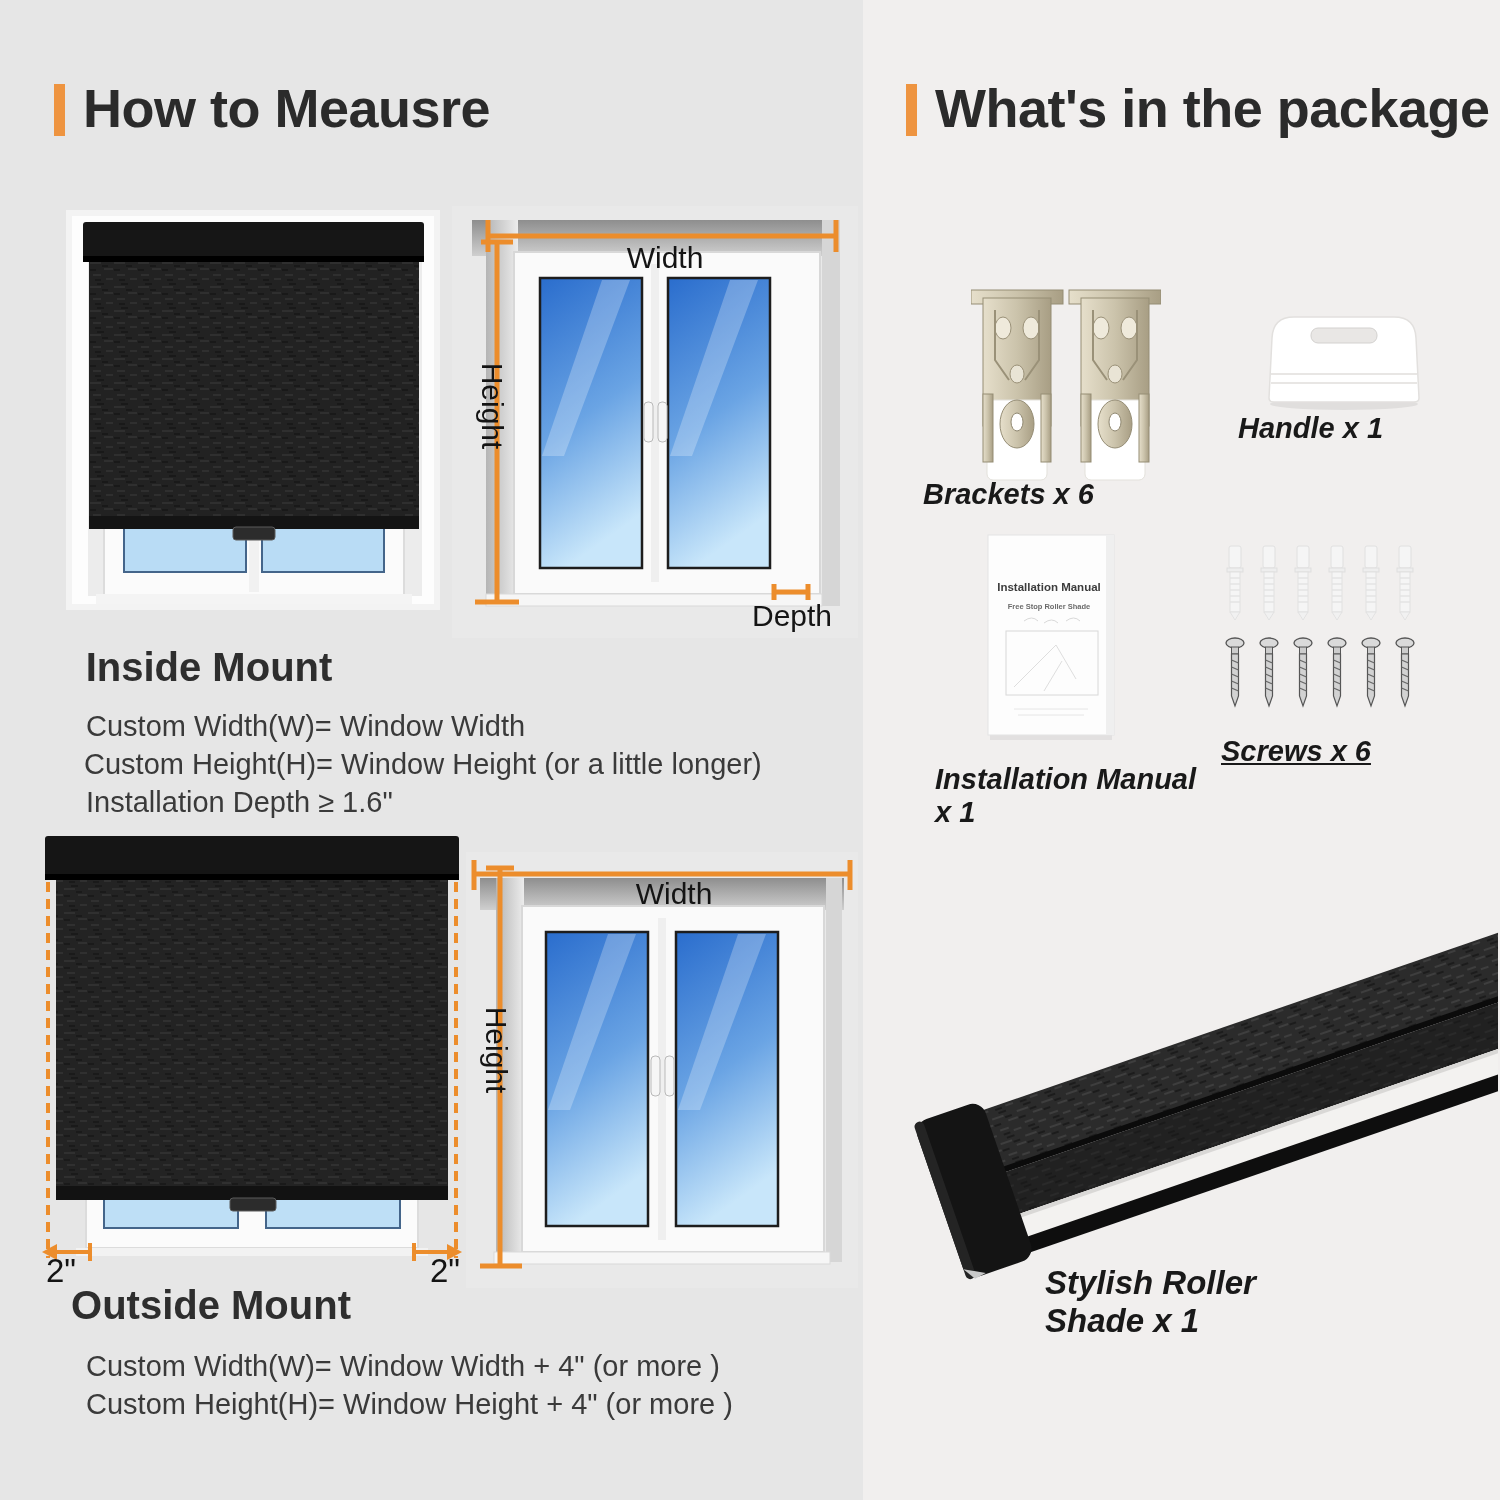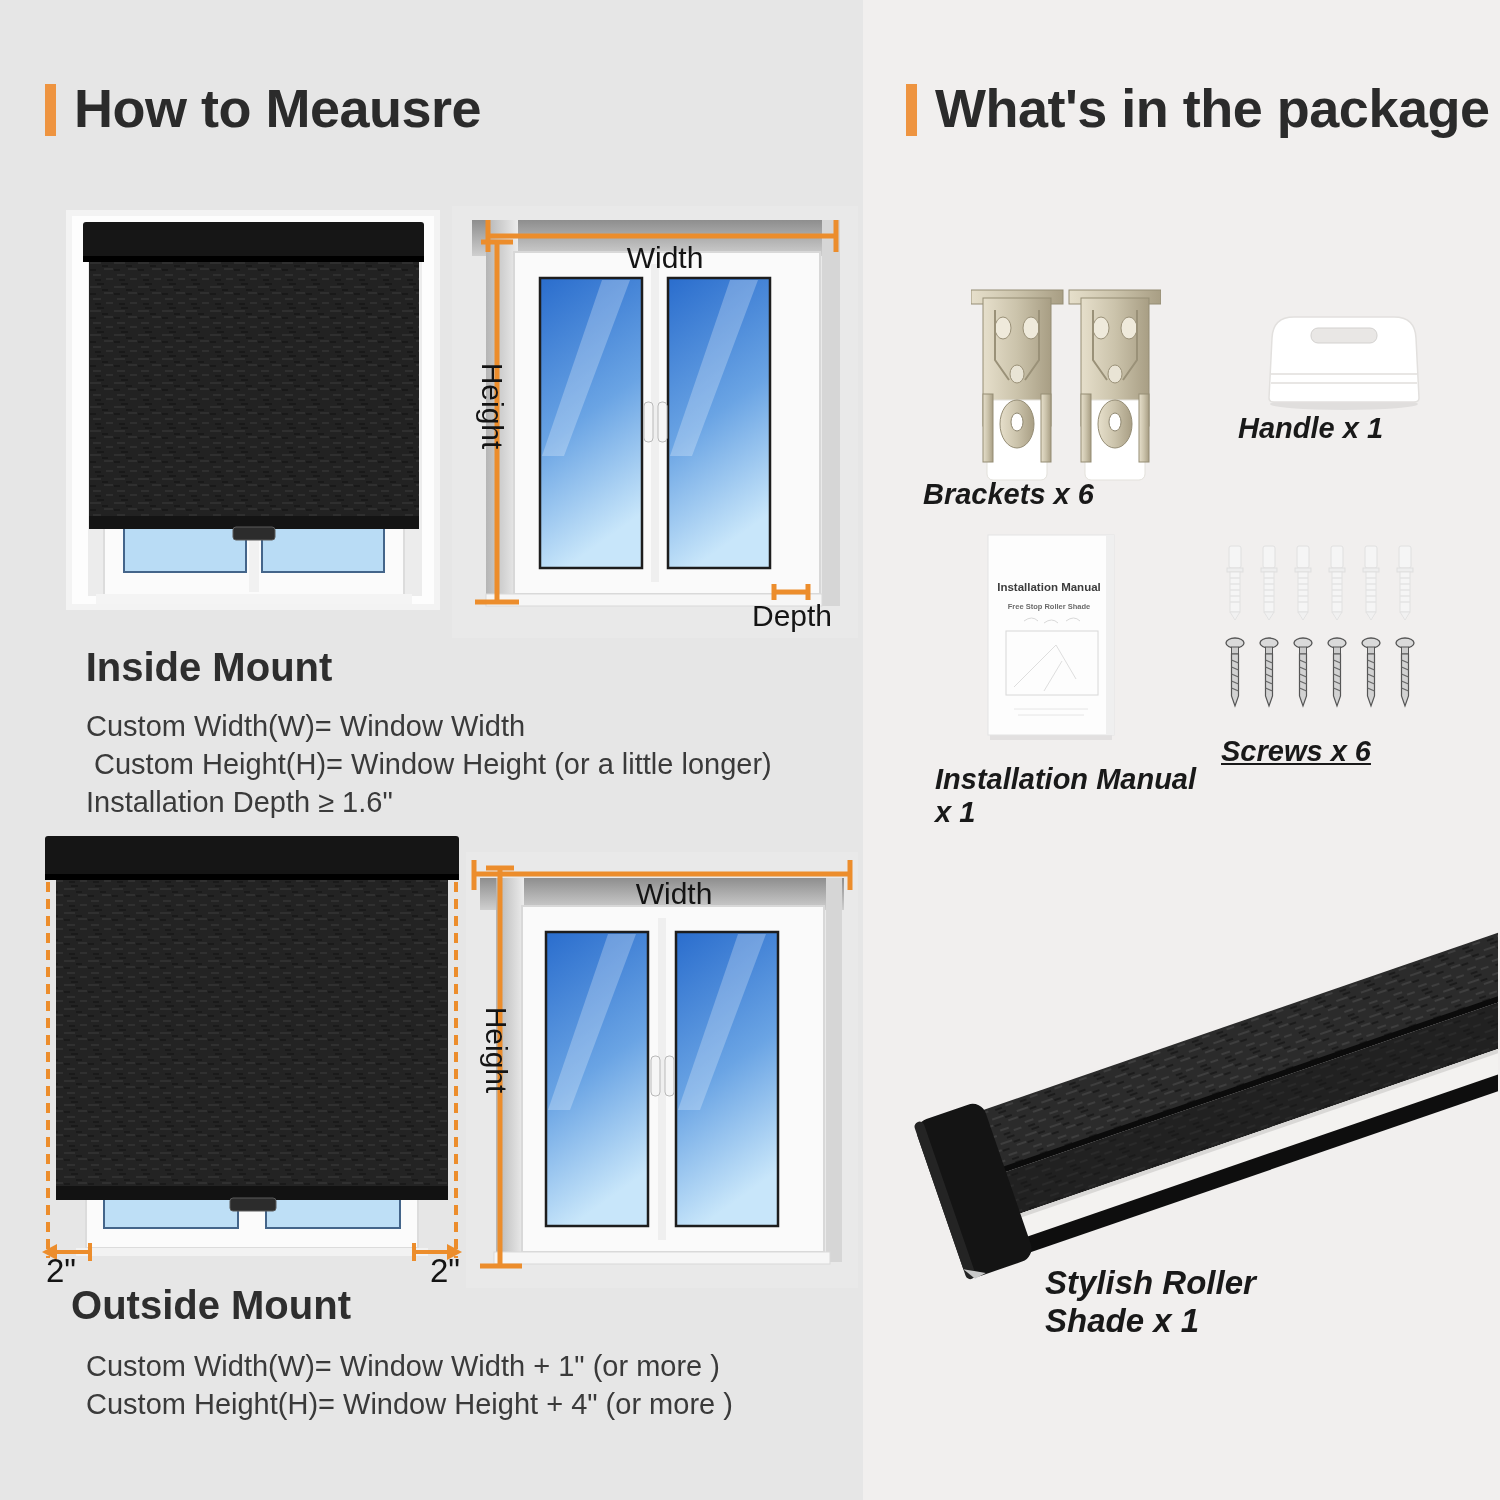--- a/index.html
+++ b/index.html
@@ -22,21 +22,21 @@
   .diag-label{font-size:30px;fill:#141414;}
   .gap-label{font-size:33px;fill:#141414;}
 </style>
 </head>
 <body>
 
 <div class="canvas">
 
   <section class="panel left">
 
-    <div class="hdr" style="left:37px;top:80px;padding-left:8px;">
+    <div class="hdr" style="left:46px;top:80px;padding-left:8px;">
       <span class="bar"></span>
       <h1>How to Meausre</h1>
     </div>
 
     <svg class="abs" style="left:66px;top:210px;" width="374" height="400" viewBox="0 0 374 400">
       <defs>
         <pattern id="pfA" width="24" height="24" patternUnits="userSpaceOnUse">
           <rect width="24" height="24" fill="#222222"></rect>
           <path d="M0 5h11M14 11h9M3 17h8M16 21h7" stroke="#2f2f2f" stroke-width="2"></path>
           <path d="M7 2h7M0 12h6M12 8h6M5 22h6" stroke="#191919" stroke-width="2"></path>
@@ -110,21 +110,21 @@
         <line x1="356" y1="378" x2="356" y2="394"></line>
       </g>
       <text class="diag-label" x="213" y="62" text-anchor="middle">Width</text>
       <text class="diag-label" transform="rotate(90 30 200)" x="30" y="200" text-anchor="middle">Height</text>
       <text class="diag-label" x="340" y="420" text-anchor="middle">Depth</text>
     </svg>
 
     <h2 class="abs mount-h" style="left:28px;top:634px;width:340px;">Inside Mount</h2>
 
     <p class="abs body-line" style="left:70px;top:694px;">Custom Width(W)= Window Width</p>
-    <p class="abs body-line" style="left:78px;top:732px;">Custom Height(H)= Window Height (or a little longer)</p>
+    <p class="abs body-line" style="left:68px;top:732px;">Custom Height(H)= Window Height (or a little longer)</p>
     <p class="abs body-line" style="left:70px;top:770px;">Installation Depth ≥ 1.6"</p>
 
     <svg class="abs" style="left:40px;top:836px;" width="424" height="448" viewBox="0 0 424 448">
       <defs>
         <pattern id="pfC" width="24" height="24" patternUnits="userSpaceOnUse">
           <rect width="24" height="24" fill="#232323"></rect>
           <path d="M0 5h11M14 11h9M3 17h8M16 21h7" stroke="#303030" stroke-width="2"></path>
           <path d="M7 2h7M0 12h6M12 8h6M5 22h6" stroke="#1a1a1a" stroke-width="2"></path>
         </pattern>
       </defs>
@@ -197,21 +197,21 @@
         <line x1="34" y1="16" x2="34" y2="414"></line>
         <line x1="20" y1="16" x2="48" y2="16"></line>
         <line x1="14" y1="414" x2="56" y2="414"></line>
       </g>
       <text class="diag-label" x="208" y="52" text-anchor="middle">Width</text>
       <text class="diag-label" transform="rotate(90 20 198)" x="20" y="198" text-anchor="middle">Height</text>
     </svg>
 
     <h2 class="abs mount-h" style="left:30px;top:1272px;width:340px;">Outside Mount</h2>
 
-    <p class="abs body-line" style="left:70px;top:1334px;">Custom Width(W)= Window Width + 1" (or more )</p>
+    <p class="abs body-line" style="left:70px;top:1334px;">Custom Width(W)= Window Width + 4" (or more )</p>
     <p class="abs body-line" style="left:70px;top:1372px;">Custom Height(H)= Window Height + 4" (or more )</p>
   </section>
 
   <section class="panel right">
 
     <div class="hdr" style="left:43px;top:80px;">
       <span class="bar"></span>
       <h1>What's in the package</h1>
     </div>
 

